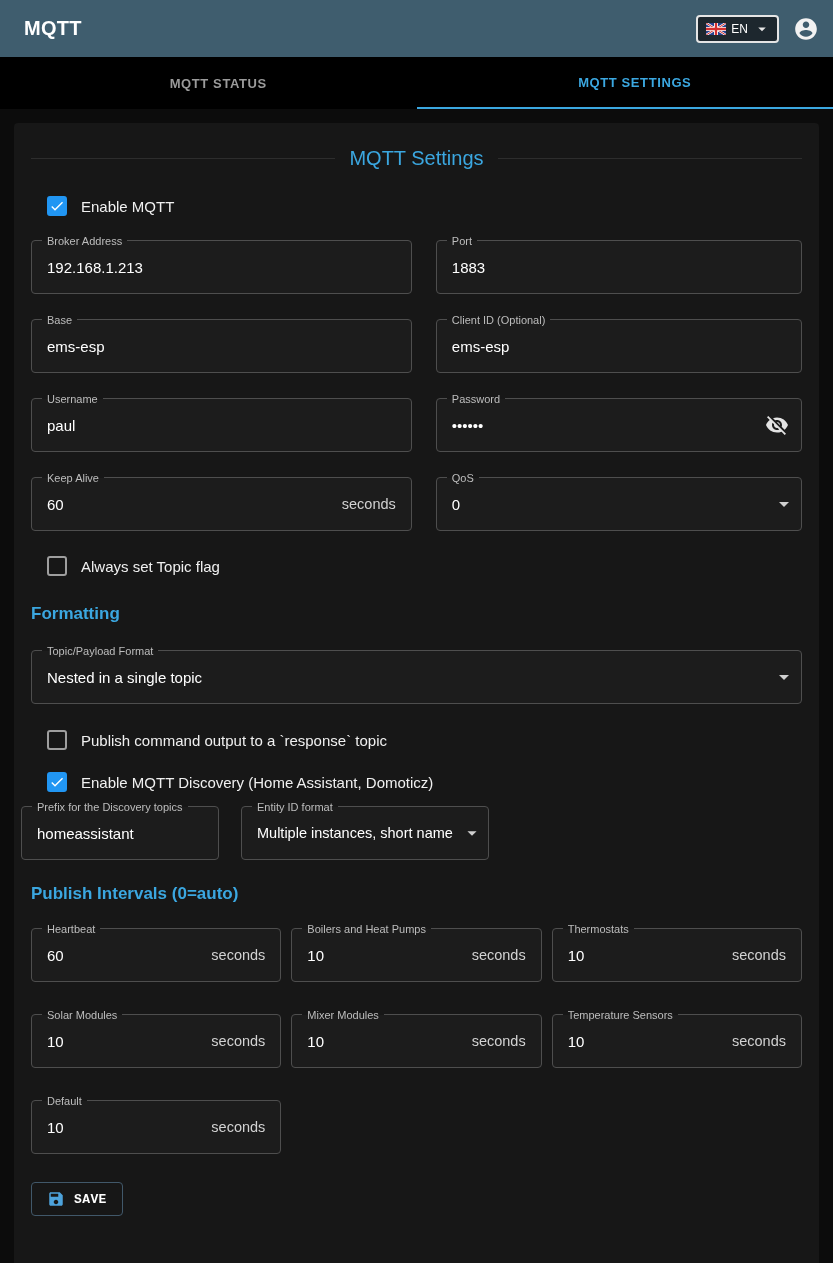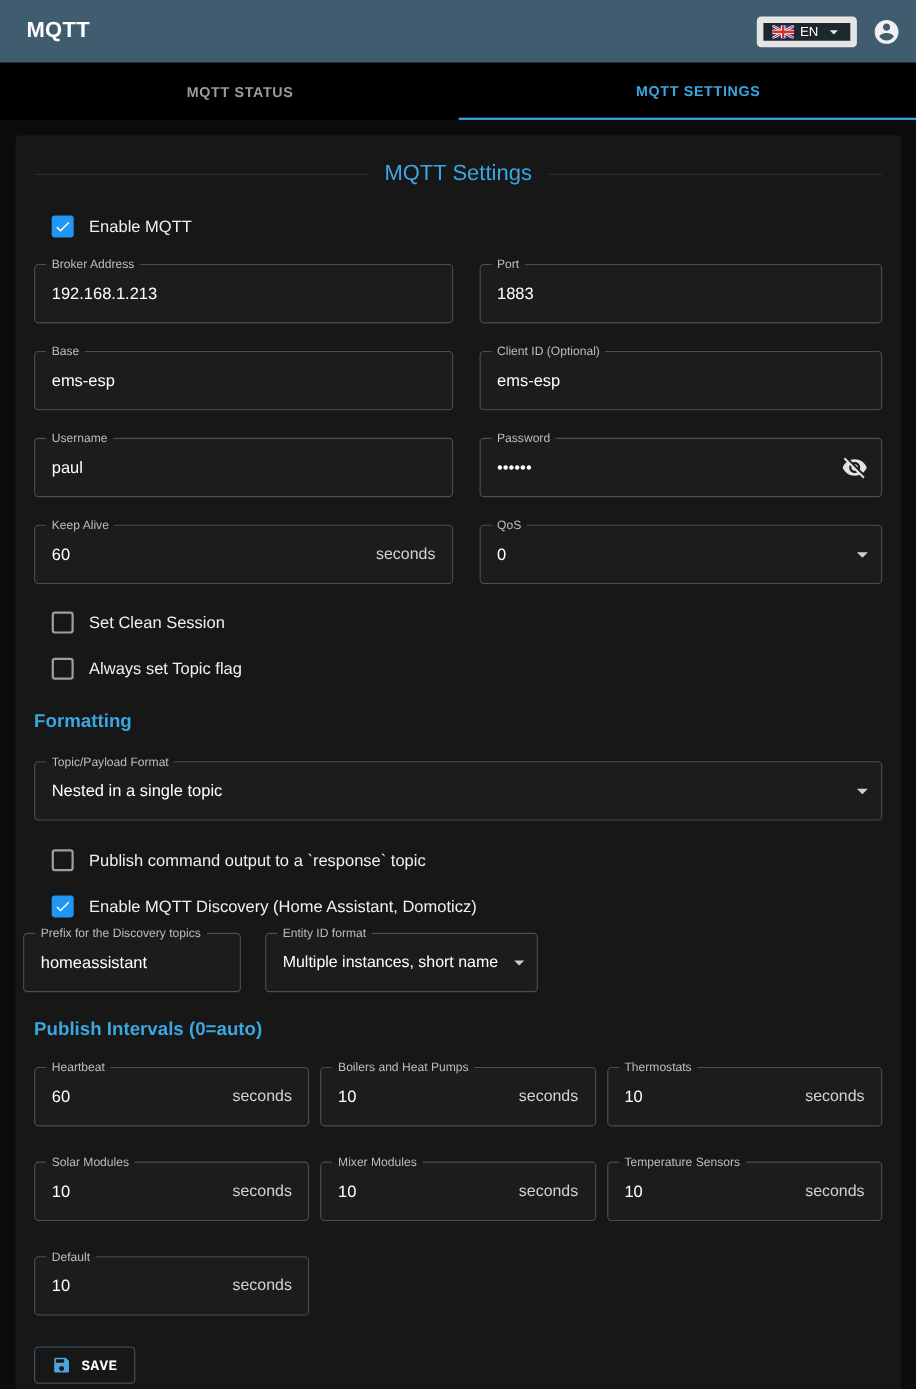--- a/index.html
+++ b/index.html
@@ -16,21 +16,21 @@
     background: var(--app-bar-bg, #3f5d6e);
     display: flex;
     align-items: center;
     padding: 0 14px 0 24px;
   }
   .appbar-title { font-size: 20px; font-weight: 700; letter-spacing: .3px; }
   .appbar-spacer { flex: 1; }
   .lang-btn {
     display: flex; align-items: center; gap: 5px;
     background: #1d272e;
-    border: 6px solid #e5e5e5;
+    border: 2px solid #e5e5e5;
     border-radius: 4px;
     height: 28px;
     padding: 0 6px 0 8px;
     cursor: pointer;
   }
   .lang-btn .flag svg { display: block; border-radius: 1px; }
   .lang-label { font-size: 12px; font-weight: 500; color: #fff; }
   .lang-caret svg { display: block; fill: #e6e6e6; }
   .account-btn { margin-left: 14px; cursor: pointer; display: flex; }
   .account-btn svg { fill: #f2f2f2; }
@@ -250,26 +250,20 @@
       <span class="tf-label">QoS</span>
       <span class="tf-value">0</span>
       <span class="tf-caret">
         <svg width="24" height="24" viewBox="0 0 24 24">
             <path d="M7 10l5 5 5-5z"></path>
           </svg>
       </span>
     </div>
   </div>
 
-  <div class="cb-row mb22">
-    <span class="cb">
-      
-    </span>
-    <span class="cb-label">Set Clean Session</span>
-  </div>
 
   <div class="cb-row">
     <span class="cb">
       
     </span>
     <span class="cb-label">Always set Topic flag</span>
   </div>
 
   <div class="section-h" style="margin: 28px 0 26px;">Formatting</div>
 

